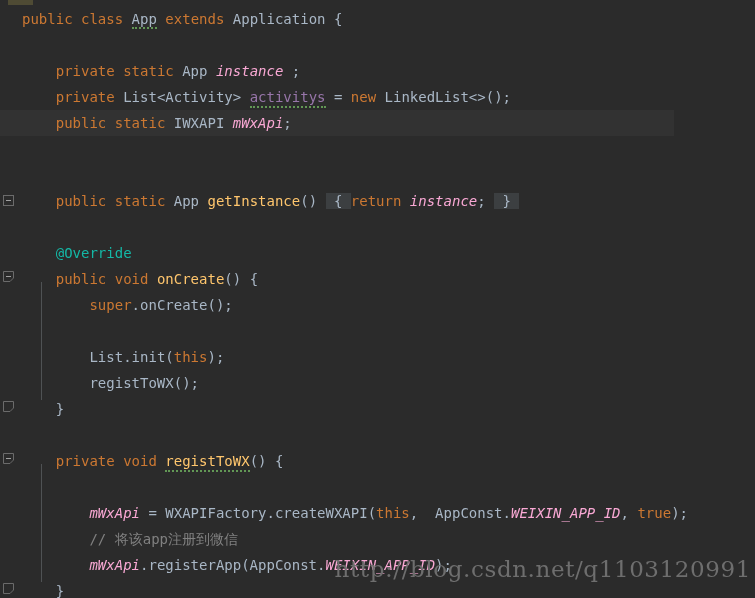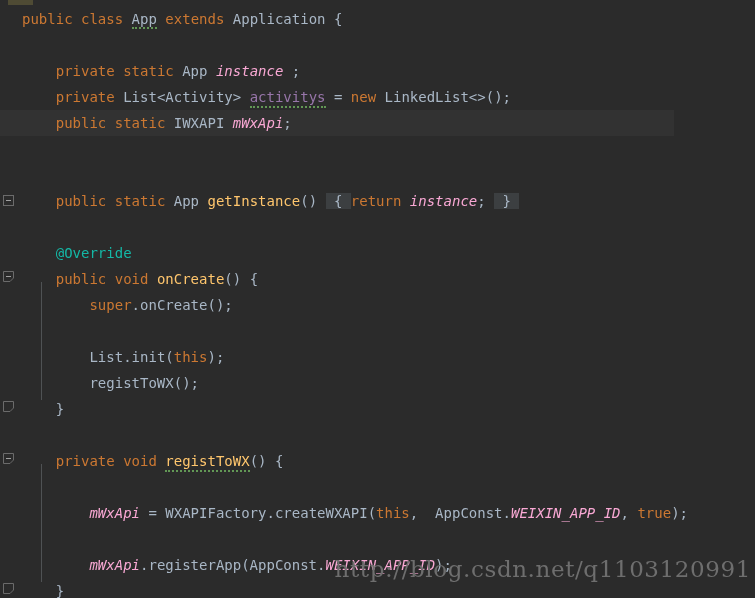--- a/index.html
+++ b/index.html
@@ -196,20 +196,21 @@
 
     <div class="line" style="top:396px;"><span class="txt">    <span class="punc">}</span></span></div>
 
     <div class="line" style="top:422px;"><span class="txt"> </span></div>
 
     <div class="line" style="top:448px;"><span class="txt">    <span class="kw">private</span> <span class="kw">void</span> <span class="mth squig">registToWX</span><span class="punc">()</span> <span class="punc">{</span></span></div>
 
 
     <div class="line" style="top:500px;"><span class="txt">        <span class="fld">mWxApi</span> <span class="punc">=</span> <span class="cls">WXAPIFactory</span><span class="punc">.</span><span class="mthi">createWXAPI</span><span class="punc">(</span><span class="kw">this</span><span class="punc">,</span>  <span class="cls">AppConst</span><span class="punc">.</span><span class="fld">WEIXIN_APP_ID</span><span class="punc">,</span> <span class="kw">true</span><span class="punc">);</span></span></div>
 
+    <div class="line" style="top:526px;"><span class="txt">        <span class="cmt">// 将该app注册到微信</span></span></div>
 
     <div class="line" style="top:552px;"><span class="txt">        <span class="fld">mWxApi</span><span class="punc">.</span><span class="type">registerApp</span><span class="punc">(</span><span class="cls">AppConst</span><span class="punc">.</span><span class="fld">WEIXIN_APP_ID</span><span class="punc">);</span></span></div>
 
     <div class="line" style="top:578px;"><span class="txt">    <span class="punc">}</span></span></div>
   </div>
 
   <div class="watermark">http://blog.csdn.net/q1103120991</div>
 
 </div>
 

